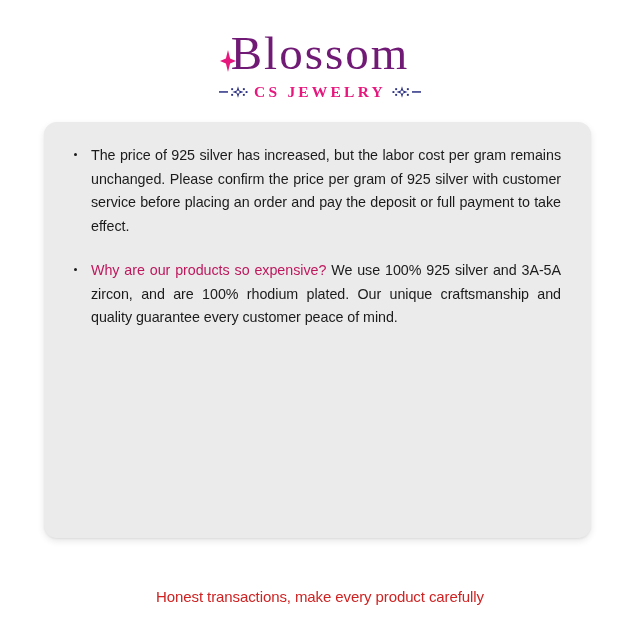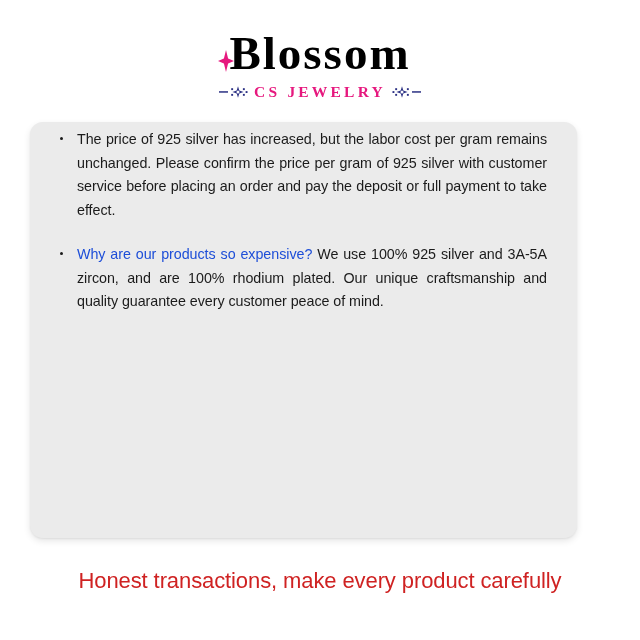--- a/index.html
+++ b/index.html
@@ -18,23 +18,23 @@
   
   .logo-block {
     width: 640px;
     padding-top: 30px;
     text-align: center;
   }
   .brand-wordmark {
     font-family: "Liberation Serif", serif;
     font-size: 47px;
     line-height: 1;
-    color: #000000;
+    color: #701a75;
     letter-spacing: 2px;
-    font-weight: 700;
+    font-weight: 400;
     position: relative;
     display: inline-block;
     white-space: nowrap;
   }
   .brand-spark {
     position: absolute;
     left: -11px;
     top: 20px;
     width: 0;
     height: 0;
@@ -56,29 +56,29 @@
     color: #e6187e;
     line-height: 1;
     white-space: nowrap;
   }
   .orn { display: block; }
   .orn svg { display: block; }
 
   
   .notice-card {
     position: absolute;
-    left: 30px;
+    left: 44px;
     top: 122px;
     width: 547px;
     height: 416px;
     background: #ebebeb;
     border-radius: 13px;
     box-shadow: 0 3px 7px rgba(0,0,0,0.10), 0 1px 2px rgba(0,0,0,0.06);
     box-sizing: border-box;
-    padding: 6px 30px 10px 30px;
+    padding: 22px 30px 10px 30px;
   }
 
   .bullet-list {
     list-style: none;
     margin: 0;
     padding: 0;
   }
   .bullet-item {
     position: relative;
     padding-left: 17px;
@@ -102,31 +102,31 @@
     background: #1b1b1b;
   }
   
   .bullet-item.centered-marker .bullet-dot {
     top: 50%;
     margin-top: -1.6px;
   }
   
   .bullet-item > .txt { display: inline; }
 
-  .hl-red { color: #1d4ed8; }
+  .hl-red { color: #be185d; }
 
   
   .footer-line {
     position: absolute;
     left: 0;
-    top: 568px;
+    top: 584px;
     width: 640px;
     text-align: center;
     color: #cf2222;
-    font-size: 22px;
+    font-size: 15px;
     line-height: 26px;
     letter-spacing: -0.1px;
   }
 </style>
 </head>
 <body>
 
 <div class="logo-block">
 
   <div class="brand-wordmark">

